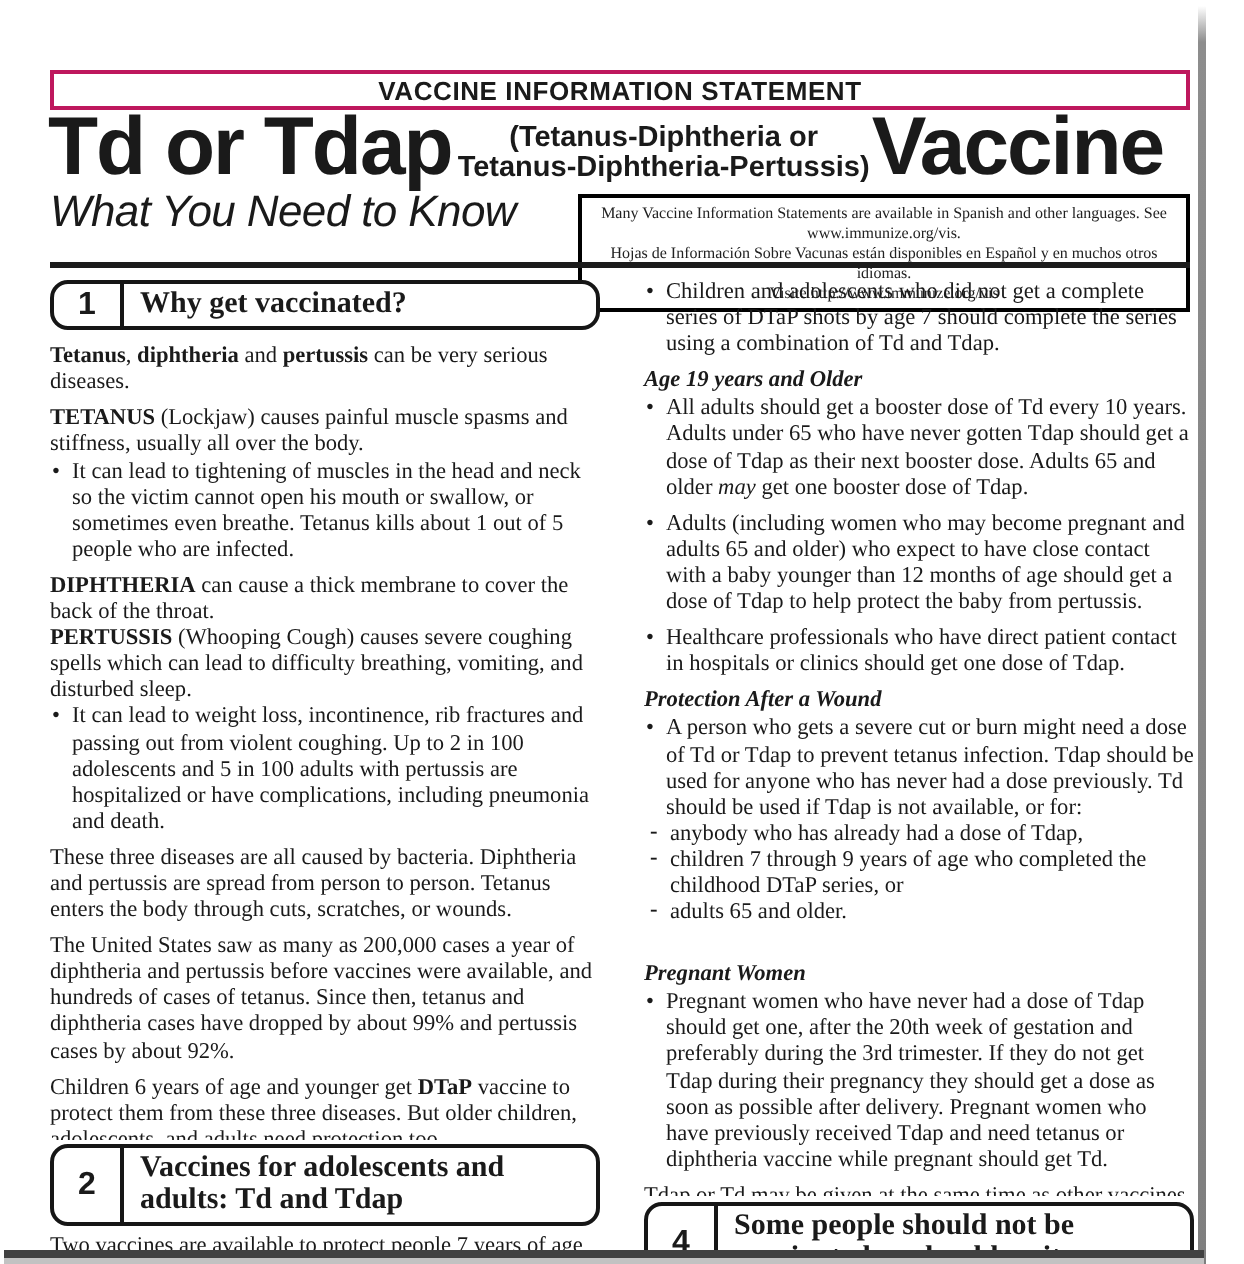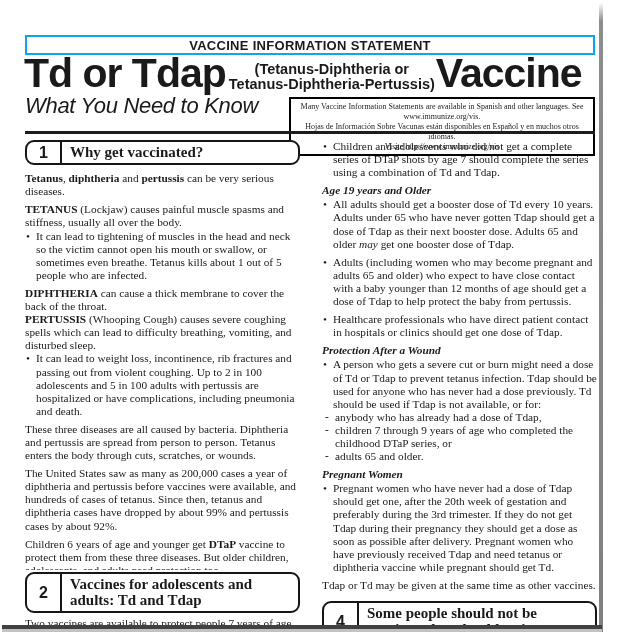--- a/index.html
+++ b/index.html
@@ -8,21 +8,21 @@
   .page { position:absolute; left:0; top:0; width:622px; height:632px; background:#fff; overflow:hidden; }
 
   
   .edge-right { position:absolute; left:599px; top:3px; width:4px; height:629px; z-index:60;
     background:linear-gradient(to bottom, rgba(140,140,140,0), #8d8d8d 18px, #7f7f7f); }
   .edge-bottom-dark { position:absolute; left:2px; top:625px; width:600px; height:4px; background:#414141; z-index:61; }
   .edge-bottom-light { position:absolute; left:2px; top:629px; width:600px; height:3px; background:#c2c2c2; z-index:61; }
 
   
   .banner-box { position:absolute; left:25px; top:35px; width:570px; height:20px;
-    border:2px solid #0ea5e9; display:flex; align-items:center; justify-content:center; }
+    border:2px solid #be185d; display:flex; align-items:center; justify-content:center; }
   .banner-text { font-family:"Liberation Sans", sans-serif; font-weight:bold; font-size:13px; letter-spacing:.3px; }
 
   .title-row { position:absolute; left:24px; top:55px; display:flex; align-items:flex-end; white-space:nowrap; }
   .title-big { font-family:"Liberation Sans", sans-serif; font-weight:bold; font-size:41px; line-height:.92; letter-spacing:-1px; }
   .title-paren { font-family:"Liberation Sans", sans-serif; font-weight:bold; font-size:14.5px; line-height:15px;
     text-align:center; margin:0 1px 1px 3px; }
   .subtitle { position:absolute; left:25px; top:93px; font-family:"Liberation Sans", sans-serif;
     font-weight:normal; font-style:italic; font-size:22px; letter-spacing:-.3px; }
 
   .lang-box { position:absolute; left:289px; top:97px; width:306px; border:2px solid #000000;
@@ -120,21 +120,21 @@
 
       <div class="subhead">Age 19 years and Older</div>
       <div class="bullet"><span>All adults should get a booster dose of Td every 10 years. Adults under 65 who have never gotten Tdap should get a dose of Tdap as their next booster dose. Adults 65 and older </span><i>may</i><span> get one booster dose of Tdap.</span></div>
       <div class="bullet">Adults (including women who may become pregnant and adults 65 and older) who expect to have close contact with a baby younger than 12 months of age should get a dose of Tdap to help protect the baby from pertussis.</div>
       <div class="bullet">Healthcare professionals who have direct patient contact in hospitals or clinics should get one dose of Tdap.</div>
 
       <div class="subhead">Protection After a Wound</div>
       <div class="bullet tight">A person who gets a severe cut or burn might need a dose of Td or Tdap to prevent tetanus infection. Tdap should be used for anyone who has never had a dose previously. Td should be used if Tdap is not available, or for:</div>
       <div class="dash">anybody who has already had a dose of Tdap,</div>
       <div class="dash">children 7 through 9 years of age who completed the childhood DTaP series, or</div>
-      <div class="dash" style="margin-bottom:5px">adults 65 and older.</div>
+      <div class="dash" style="margin-bottom:18px">adults 65 and older.</div>
 
       <div class="subhead">Pregnant Women</div>
       <div class="bullet">Pregnant women who have never had a dose of Tdap should get one, after the 20th week of gestation and preferably during the 3rd trimester. If they do not get Tdap during their pregnancy they should get a dose as soon as possible after delivery. Pregnant women who have previously received Tdap and need tetanus or diphtheria vaccine while pregnant should get Td.</div>
 
       <p class="para">Tdap or Td may be given at the same time as other vaccines.</p>
 
       <div class="s4-block">
         <div class="section-box">
           <div class="section-num">4</div>
           <div class="section-label">Some people should not be vaccinated or should wait</div>

